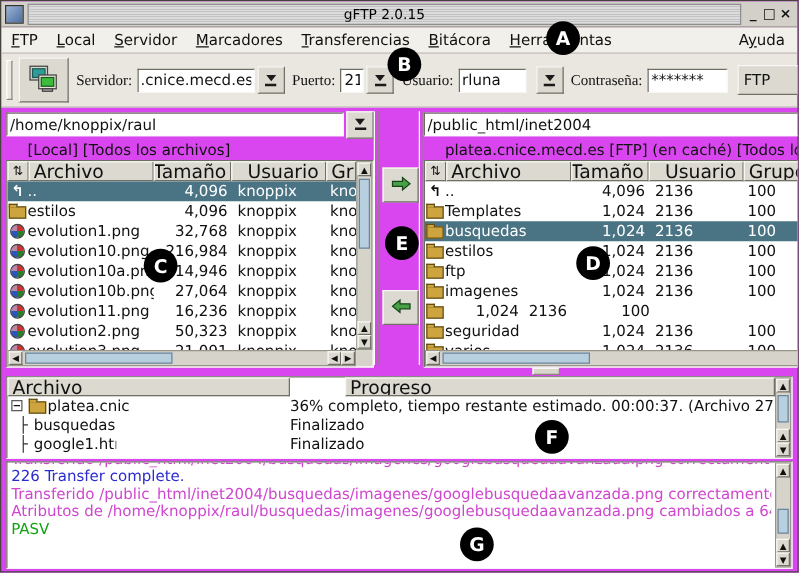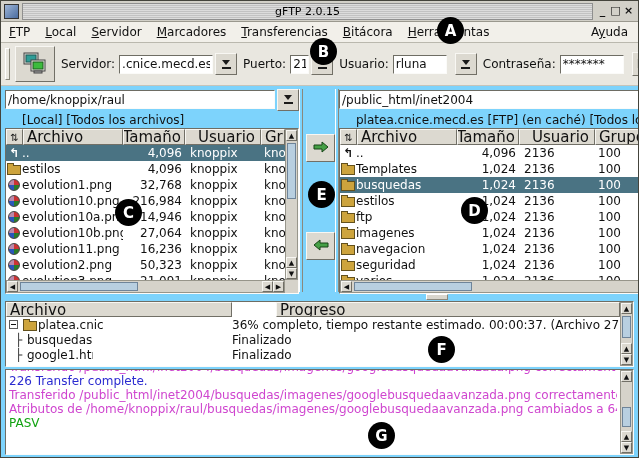--- a/index.html
+++ b/index.html
@@ -1,17 +1,17 @@
 <!DOCTYPE html>
 <html><head>
 <meta charset="utf-8">
 <style>
   html,body{margin:0;padding:0;background:#888;}
   #window{position:relative;width:637px;height:456px;border:1px solid #44443c;
-    background:#7dd3fc;font-family:"DejaVu Sans",sans-serif;font-size:12px;color:#111;
+    background:#d946ef;font-family:"DejaVu Sans",sans-serif;font-size:12px;color:#111;
     overflow:hidden;}
   u{text-decoration:underline;}
 
   
   .raised{background:#dcd9d0;border:1px solid;border-color:#f8f7f3 #716f66 #716f66 #f8f7f3;}
   input.entry{background:#fff;border:1px solid;border-color:#6e6d64 #fbfbf9 #fbfbf9 #6e6d64;
     font-family:"DejaVu Sans",sans-serif;font-size:12px;height:17px;padding:0 2px;color:#111;}
 
   
   .titlebar{position:absolute;left:0;top:0;right:0;height:20px;background:#d2d0c8;
@@ -29,21 +29,21 @@
     display:flex;align-items:center;padding:0 8px;border-bottom:1px solid #bab8ae;}
   .menu-item{margin-right:15px;white-space:nowrap;}
   .menu-help{margin-left:auto;margin-right:2px;}
 
   
   .toolbar{position:absolute;top:42px;left:0;right:0;height:42px;background:#e9e7e0;
     display:flex;align-items:center;padding:0 4px;border-bottom:1px solid #c6c4ba;}
   .tb-grip{width:3px;height:30px;border:1px solid;border-color:#fff #8a887c #8a887c #fff;
     margin-right:5px;flex:none;}
   .tb-btn{width:38px;height:34px;display:flex;align-items:center;justify-content:center;flex:none;}
-  .tb-label{margin:0 4px 0 6px;white-space:nowrap;}
+  .tb-label{margin:0 4px 0 6px;white-space:nowrap;font-family:Liberation Serif, serif;}
   .combo-btn{width:20px;height:20px;margin-left:2px;display:flex;flex-direction:column;
     align-items:center;justify-content:center;flex:none;}
   .arrow-down{width:0;height:0;border-left:4px solid transparent;border-right:4px solid transparent;
     border-top:5px solid #1a1a1a;}
   .arrow-bar{width:9px;height:2px;background:#1a1a1a;margin-top:2px;}
   .proto-combo{width:56px;height:22px;margin-left:8px;display:flex;align-items:center;
     padding:0 4px;flex:none;}
   .proto-combo .lbl{flex:1;}
 
   
@@ -408,21 +408,20 @@
             </span>
             <span class="c-name">imagenes</span>
             <span class="c-size">1,024</span>
             <span class="c-user">2136</span>
             <span class="c-group">100</span>
           </div>
           <div class="row">
             <span class="ficon folder">
               <i class="glyph-folder"></i>
             </span>
-            <span class="c-name">navegacion</span>
             <span class="c-size">1,024</span>
             <span class="c-user">2136</span>
             <span class="c-group">100</span>
           </div>
           <div class="row">
             <span class="ficon folder">
               <i class="glyph-folder"></i>
             </span>
             <span class="c-name">seguridad</span>
             <span class="c-size">1,024</span>

